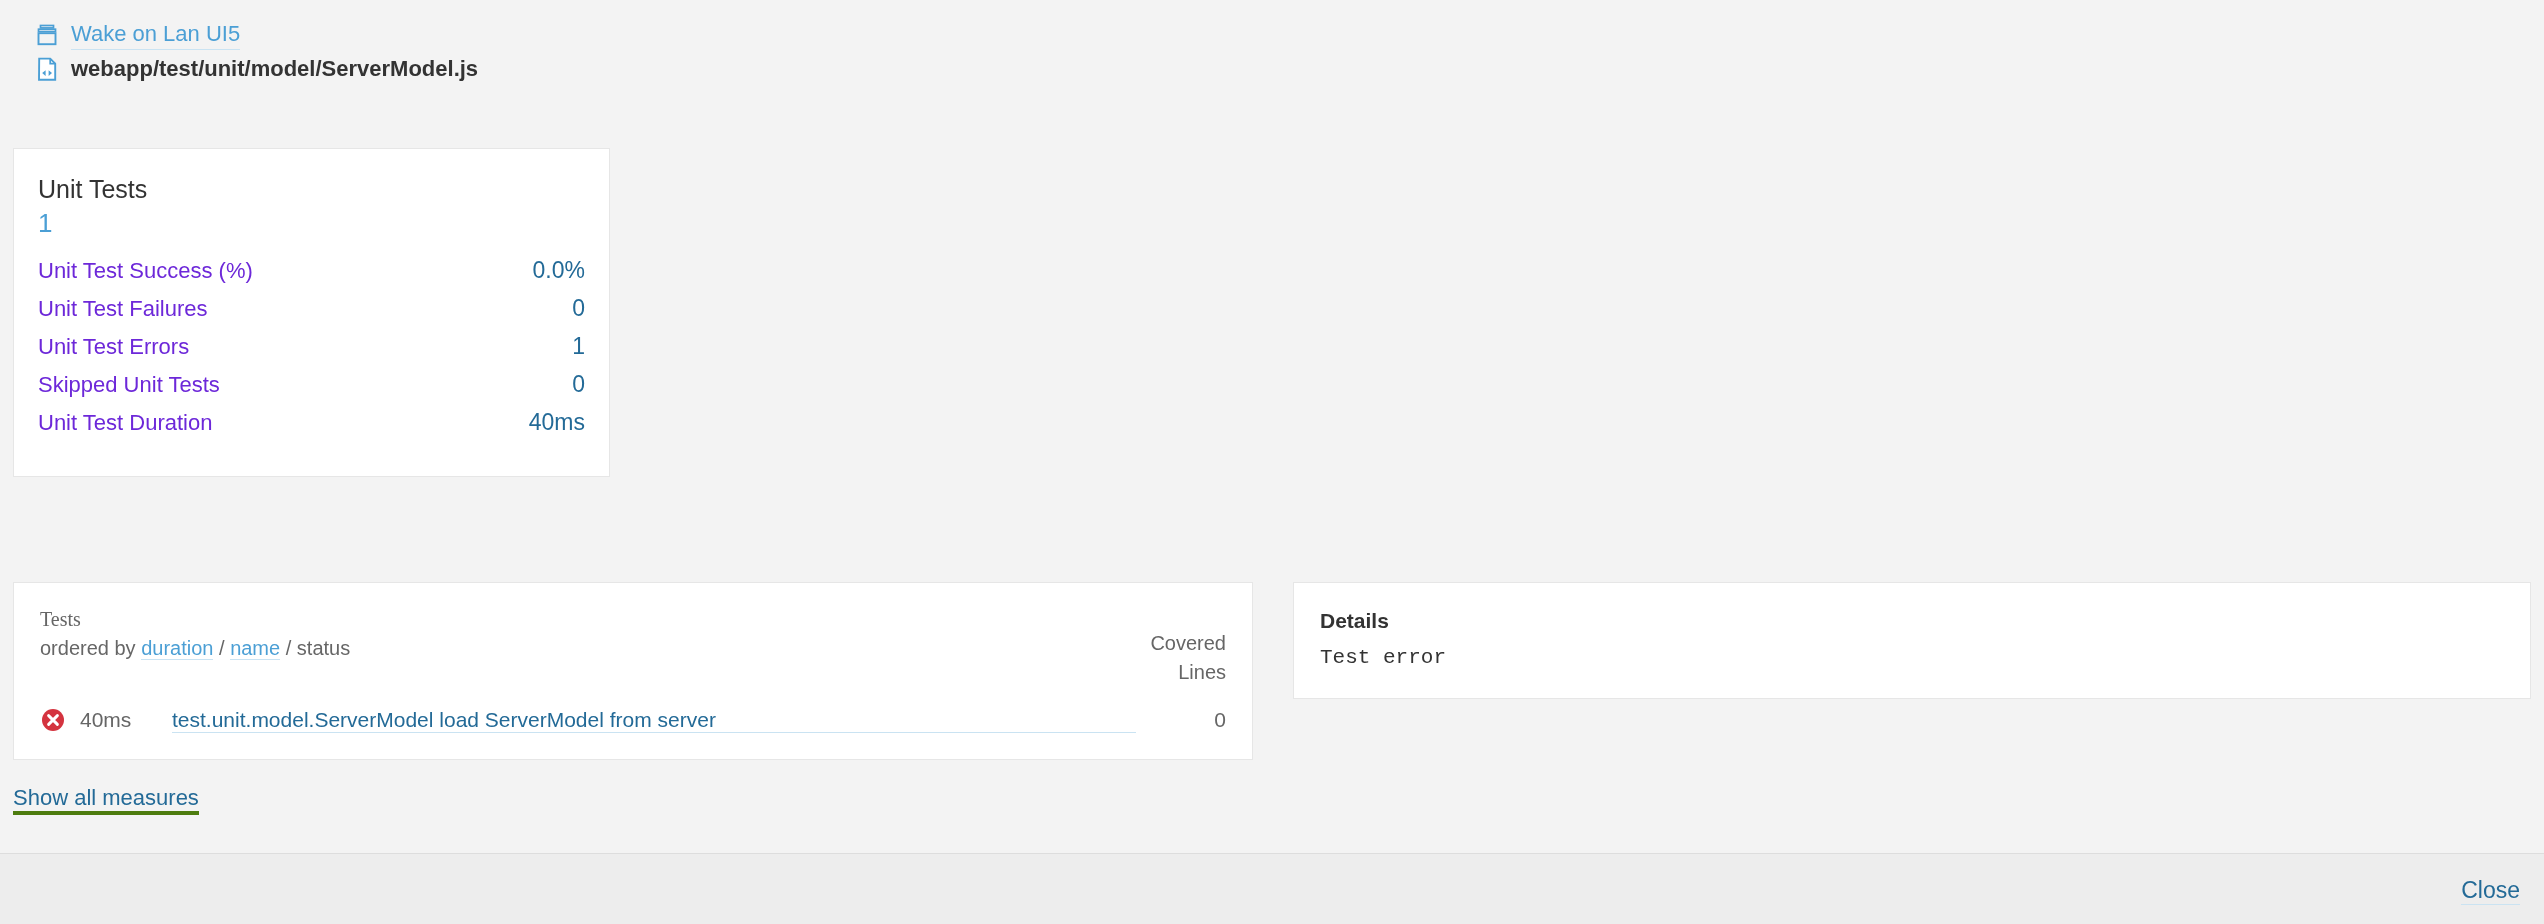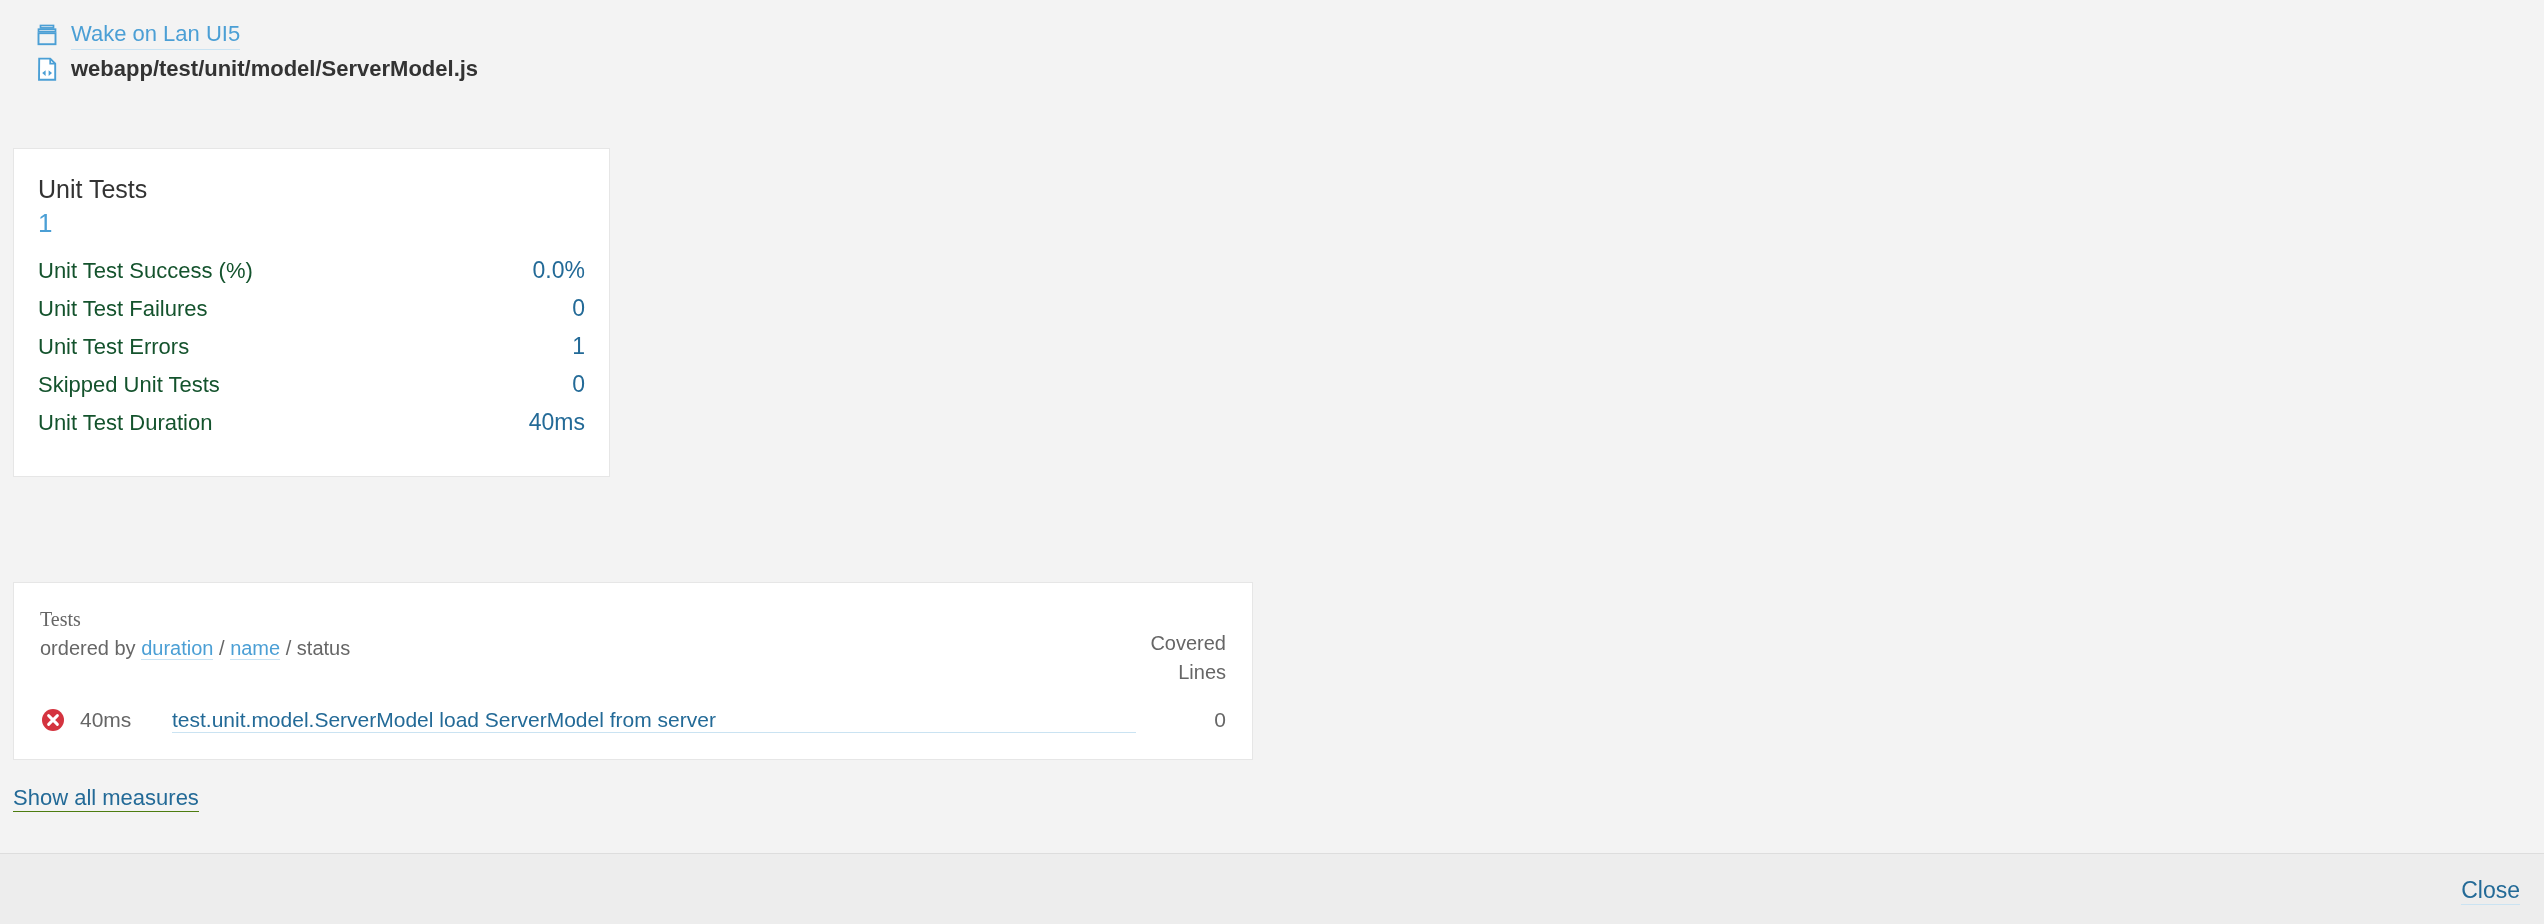--- a/index.html
+++ b/index.html
@@ -87,21 +87,21 @@
     display: flex;
     align-items: baseline;
     justify-content: space-between;
     padding: 2px 0;
     margin-bottom: 7px;
   }
   .measure-row:last-child { margin-bottom: 16px; }
 
   .measure-name {
     font-size: 22px;
-    color: #14532d;
+    color: #6d28d9;
     white-space: nowrap;
   }
 
   .measure-value {
     font-size: 23px;
     color: #236a97;
     white-space: nowrap;
     text-align: right;
   }
 
@@ -225,21 +225,21 @@
   }
 
   
   .show-all {
     position: absolute;
     left: 13px;
     top: 785px;
     font-size: 22px;
     color: #236a97;
     text-decoration: none;
-    border-bottom: 1px solid #4d7c0f;
+    border-bottom: 4px solid #4d7c0f;
     cursor: pointer;
   }
 
   
   .footer {
     position: absolute;
     left: 0;
     top: 853px;
     width: 2544px;
     height: 71px;
@@ -334,20 +334,24 @@
           <circle cx="13" cy="13" r="11" fill="#d4333f"></circle>
           <path d="M8.6 8.6 L17.4 17.4 M17.4 8.6 L8.6 17.4" stroke="#ffffff" stroke-width="2.9" stroke-linecap="round"></path>
         </svg>
       </span>
       <span class="test-duration">40ms</span>
       <a class="test-name-link" href="#">test.unit.model.ServerModel load ServerModel from server</a>
       <span class="test-covered">0</span>
     </div>
   </div>
 
+  <div class="details-panel">
+    <div class="details-title">Details</div>
+    <div class="details-body">Test error</div>
+  </div>
 
   <a class="show-all" href="#">Show all measures</a>
 
   <div class="footer">
     <a class="footer-close" href="#">Close</a>
   </div>
 
 </div>
 
 </body></html>

